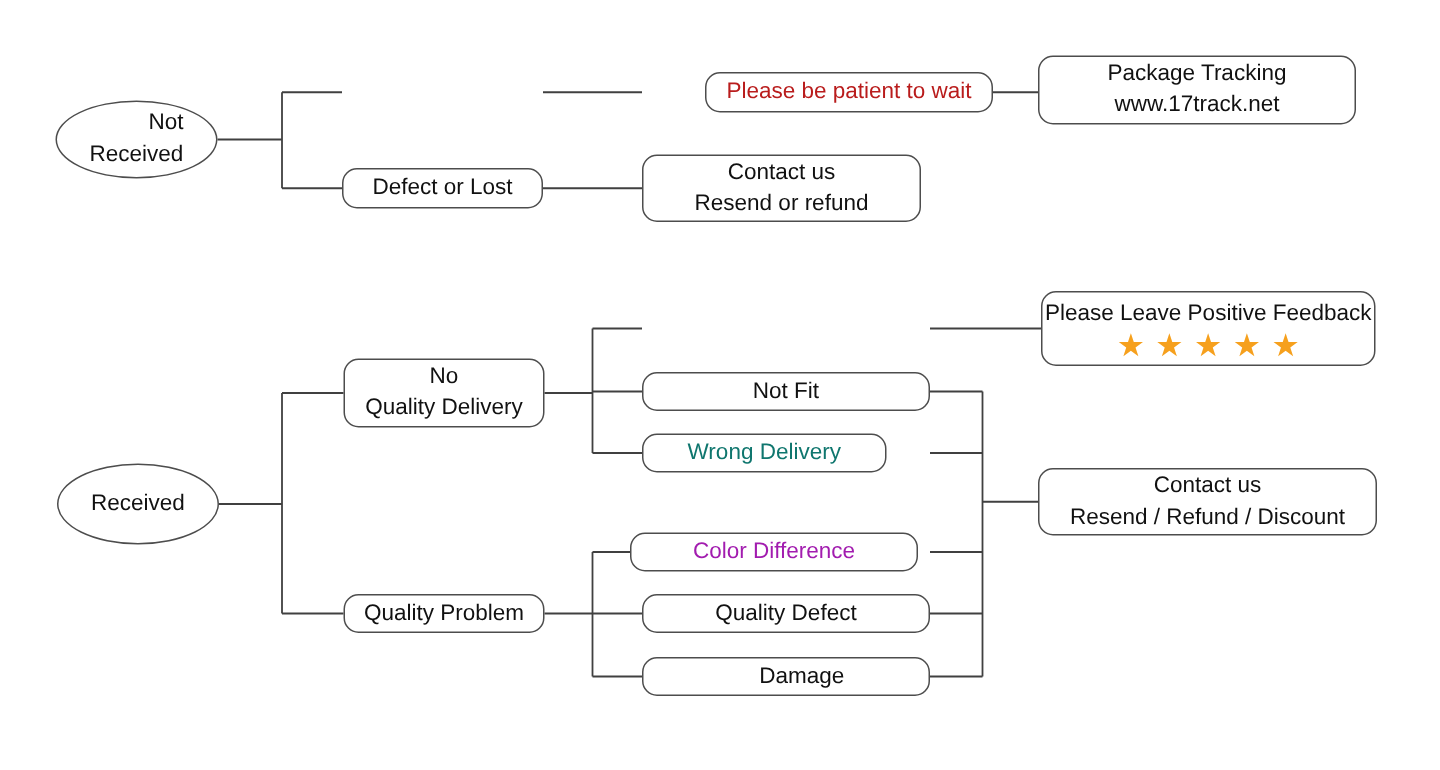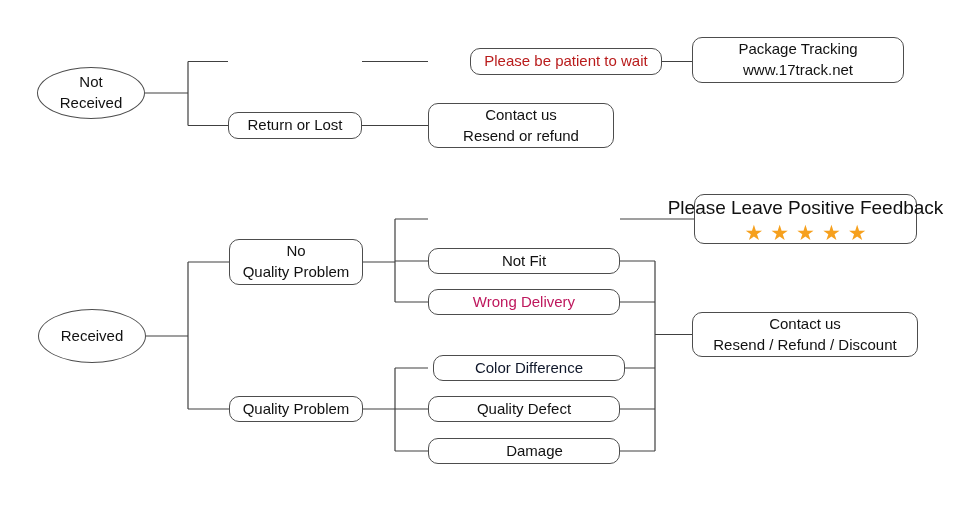--- a/index.html
+++ b/index.html
@@ -29,24 +29,24 @@
     text-align: center;
     background: #ffffff;
     border: 1.3px solid #4d4d4d;
     color: #111111;
     font-size: 15px;
     line-height: 1.38;
     white-space: pre-line;
   }
 
   .box { border-radius: 10px; }
-  .ellipse { border-radius: 50%; }
+  .ellipse { border-radius: 50%; text-align: right; }
 
   .feedback-title {
-    font-size: 19px;
+    font-size: 15px;
     line-height: 1.2;
     margin-top: 2px;
     white-space: nowrap;
   }
   .feedback-stars {
     font-size: 21px;
     line-height: 1;
     letter-spacing: 7px;
     margin-top: 2px;
     margin-left: 7px; 
@@ -67,38 +67,38 @@
 
   <div class="node ellipse" style="left: 37px; top: 67px; width: 108px; height: 52px; border-color: rgb(77, 77, 77); color: rgb(17, 17, 17);">Not
 Received</div>
 
 
   <div class="node box" style="left: 428px; top: 48px; width: 192px; height: 27px; border-color: rgb(77, 77, 77); color: #b91c1c; margin-left: 42px;">Please be patient to wait</div>
 
   <div class="node box" style="left: 692px; top: 37px; width: 212px; height: 46px; border-color: rgb(77, 77, 77); color: rgb(17, 17, 17);">Package Tracking
 www.17track.net</div>
 
-  <div class="node box" style="left: 228px; top: 112px; width: 134px; height: 27px; border-color: rgb(77, 77, 77); color: rgb(17, 17, 17);">Return or Lost</div>
+  <div class="node box" style="left: 228px; top: 112px; width: 134px; height: 27px; border-color: rgb(77, 77, 77); color: rgb(17, 17, 17);">Defect or Lost</div>
 
   <div class="node box" style="left: 428px; top: 103px; width: 186px; height: 45px; border-color: rgb(77, 77, 77); color: rgb(17, 17, 17);">Contact us
 Resend or refund</div>
 
   <div class="node ellipse" style="left: 38px; top: 309px; width: 108px; height: 54px; border-color: rgb(77, 77, 77); color: rgb(17, 17, 17);">Received</div>
 
   <div class="node box" style="left: 229px; top: 239px; width: 134px; height: 46px; border-color: rgb(77, 77, 77); color: rgb(17, 17, 17);">No
-Quality Problem</div>
+Quality Delivery</div>
 
   <div class="node box" style="left: 229px; top: 396px; width: 134px; height: 26px; border-color: rgb(77, 77, 77); color: rgb(17, 17, 17);">Quality Problem</div>
 
 
   <div class="node box" style="left: 428px; top: 248px; width: 192px; height: 26px; border-color: rgb(77, 77, 77); color: rgb(17, 17, 17);">Not Fit</div>
 
-  <div class="node box" style="left: 428px; top: 289px; width: 192px; height: 26px; border-color: rgb(77, 77, 77); color: #be185d;">Wrong Delivery</div>
+  <div class="node box" style="left: 428px; top: 289px; width: 163px; height: 26px; border-color: rgb(77, 77, 77); color: #0f766e;">Wrong Delivery</div>
 
-  <div class="node box" style="left: 433px; top: 355px; width: 192px; height: 26px; border-color: rgb(77, 77, 77); color: #0f172a;">Color Difference</div>
+  <div class="node box" style="left: 420px; top: 355px; width: 192px; height: 26px; border-color: rgb(77, 77, 77); color: #a21caf;">Color Difference</div>
 
   <div class="node box" style="left: 428px; top: 396px; width: 192px; height: 26px; border-color: rgb(77, 77, 77); color: rgb(17, 17, 17);">Quality Defect</div>
 
   <div class="node box" style="left: 428px; top: 438px; width: 192px; height: 26px; border-color: rgb(77, 77, 77); color: rgb(17, 17, 17); padding-left: 21px;">Damage</div>
 
   <div class="node box" style="left: 694px; top: 194px; width: 223px; height: 50px; border-color: rgb(77, 77, 77); color: rgb(17, 17, 17);">
     <div class="feedback-title">Please Leave Positive Feedback</div>
     <div class="feedback-stars" style="color: rgb(246, 160, 29);">★★★★★</div>
   </div>
 

